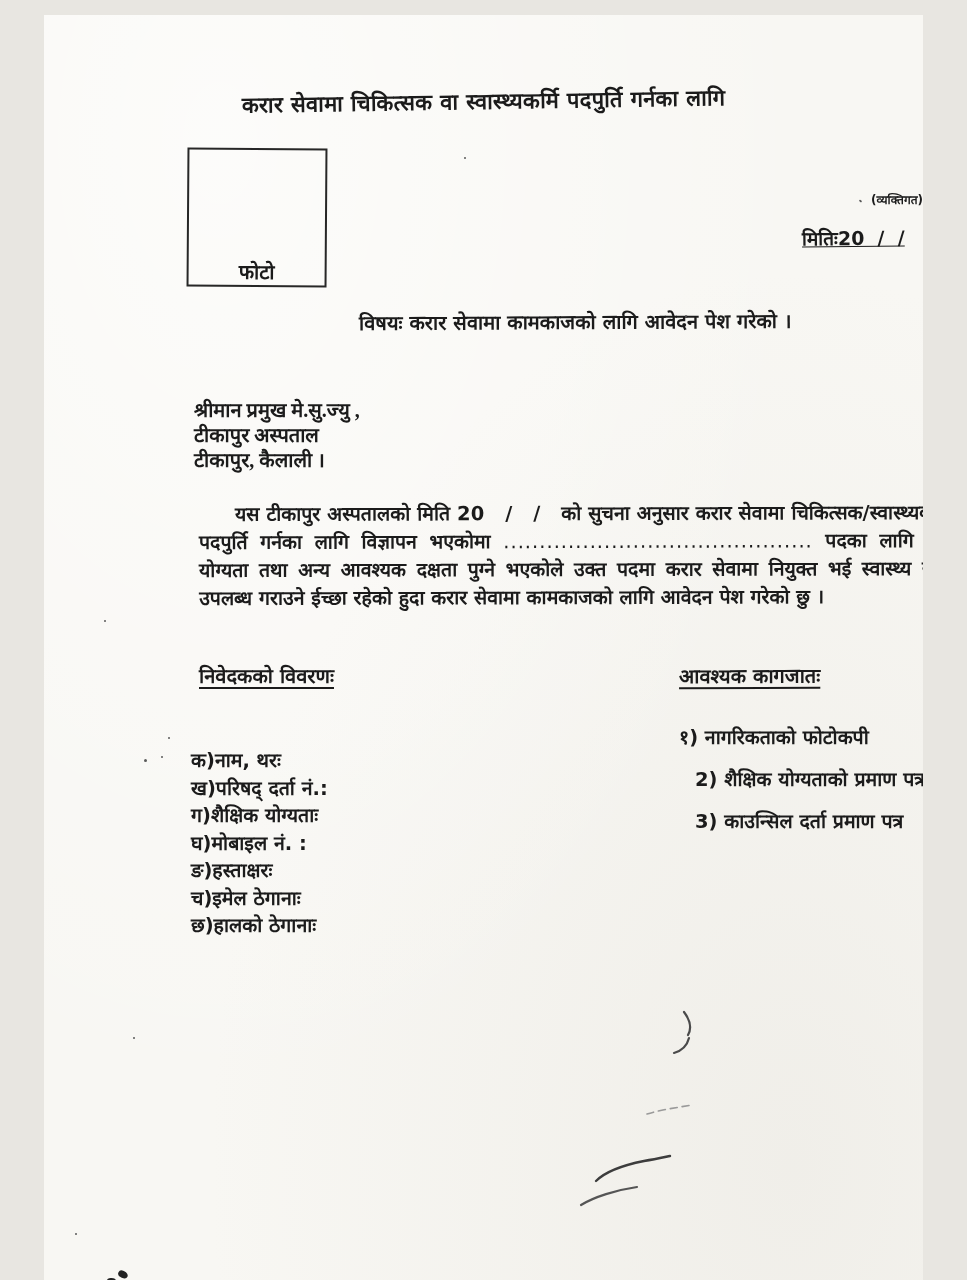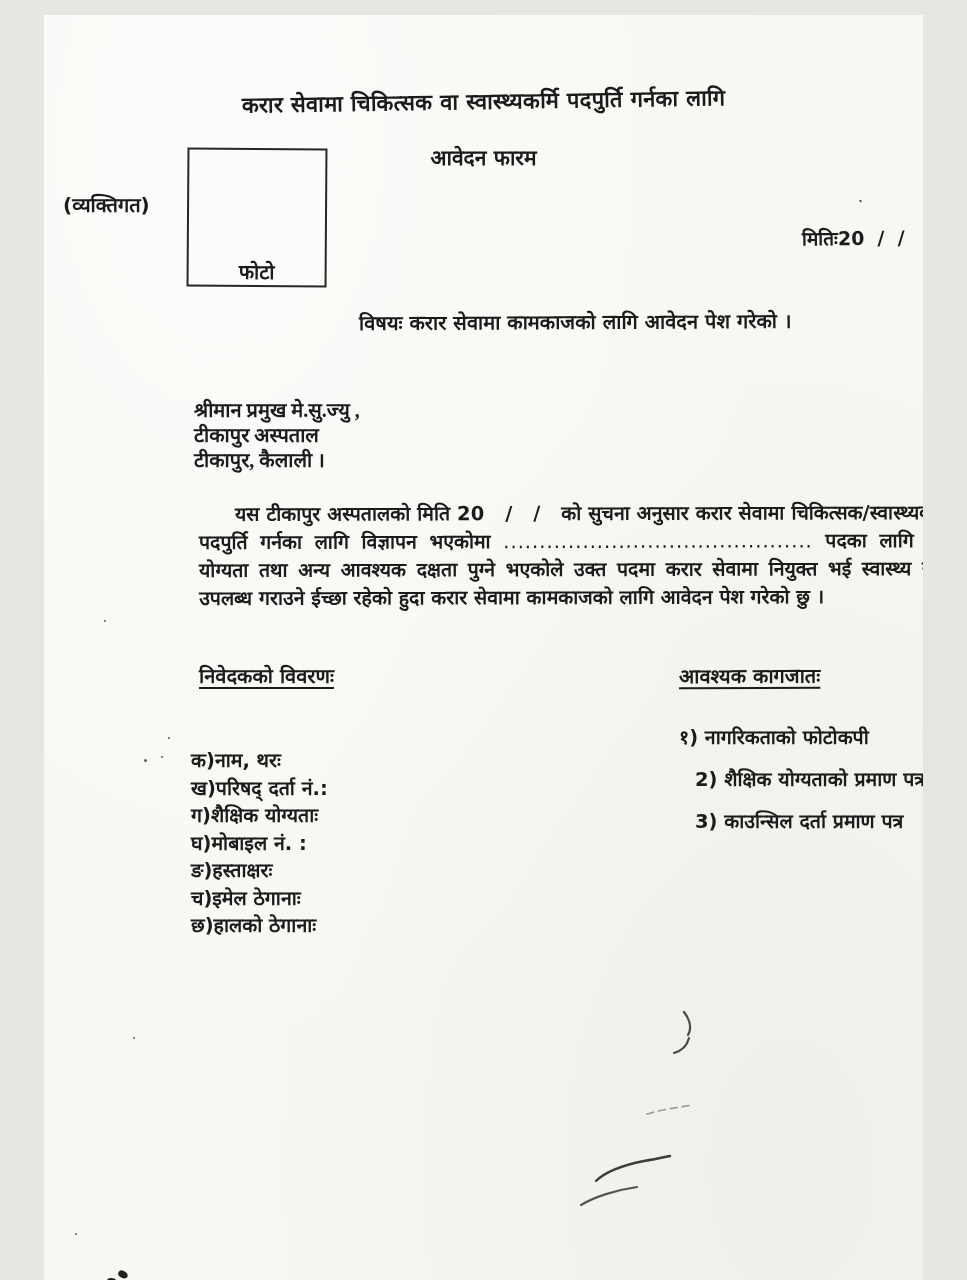--- a/index.html
+++ b/index.html
@@ -30,22 +30,22 @@
     letter-spacing: 0.2px;
   }
   .form-name {
     left: 0; right: 0; top: 128px;
     text-align: center;
     font-size: 21px;
     font-weight: 700;
   }
   .form-type {
     left: 0; right: 0; top: 176px;
-    text-align: left;
-    font-size: 20px;
+    text-align: right;
+    font-size: 12px;
     font-weight: 700;
     padding-left: 19px;
   }
 
   .photo-box {
     left: 143px; top: 133px;
     width: 140px; height: 139px;
     border: 2.5px solid #272727;
     transform: rotate(0.4deg);
     display: flex;
@@ -56,20 +56,21 @@
     font-size: 20px;
     font-weight: 700;
   }
 
   .date-line {
     left: 758px; top: 210px;
     font-size: 19px;
     font-weight: 700;
     white-space: nowrap;
     transform: rotate(-0.5deg);
+    text-decoration: underline;
   }
 
   .subject-line {
     left: 315px; top: 293px;
     font-size: 20px;
     font-weight: 700;
     white-space: nowrap;
     transform: rotate(-0.3deg);
   }
 
@@ -125,21 +126,20 @@
   .speck { position: absolute; background: #5a5a5a; border-radius: 50%; }
   .blob  { position: absolute; background: #222; border-radius: 45% 55% 50% 50%; }
 </style>
 </head>
 <body>
 
 <div class="page">
 
   <div class="abs doc-title">करार सेवामा चिकित्सक वा स्वास्थ्यकर्मि पदपुर्ति गर्नका लागि</div>
 
-  <div class="abs form-name">आवेदन फारम</div>
 
   <div class="abs form-type">(व्यक्तिगत)</div>
 
   <div class="abs photo-box">
     <span class="label">फोटो</span>
   </div>
 
   <div class="abs date-line">मितिः20&nbsp;&nbsp;/&nbsp;&nbsp;/</div>
 
   <div class="abs subject-line">विषयः करार सेवामा कामकाजको लागि आवेदन पेश गरेको ।</div>

